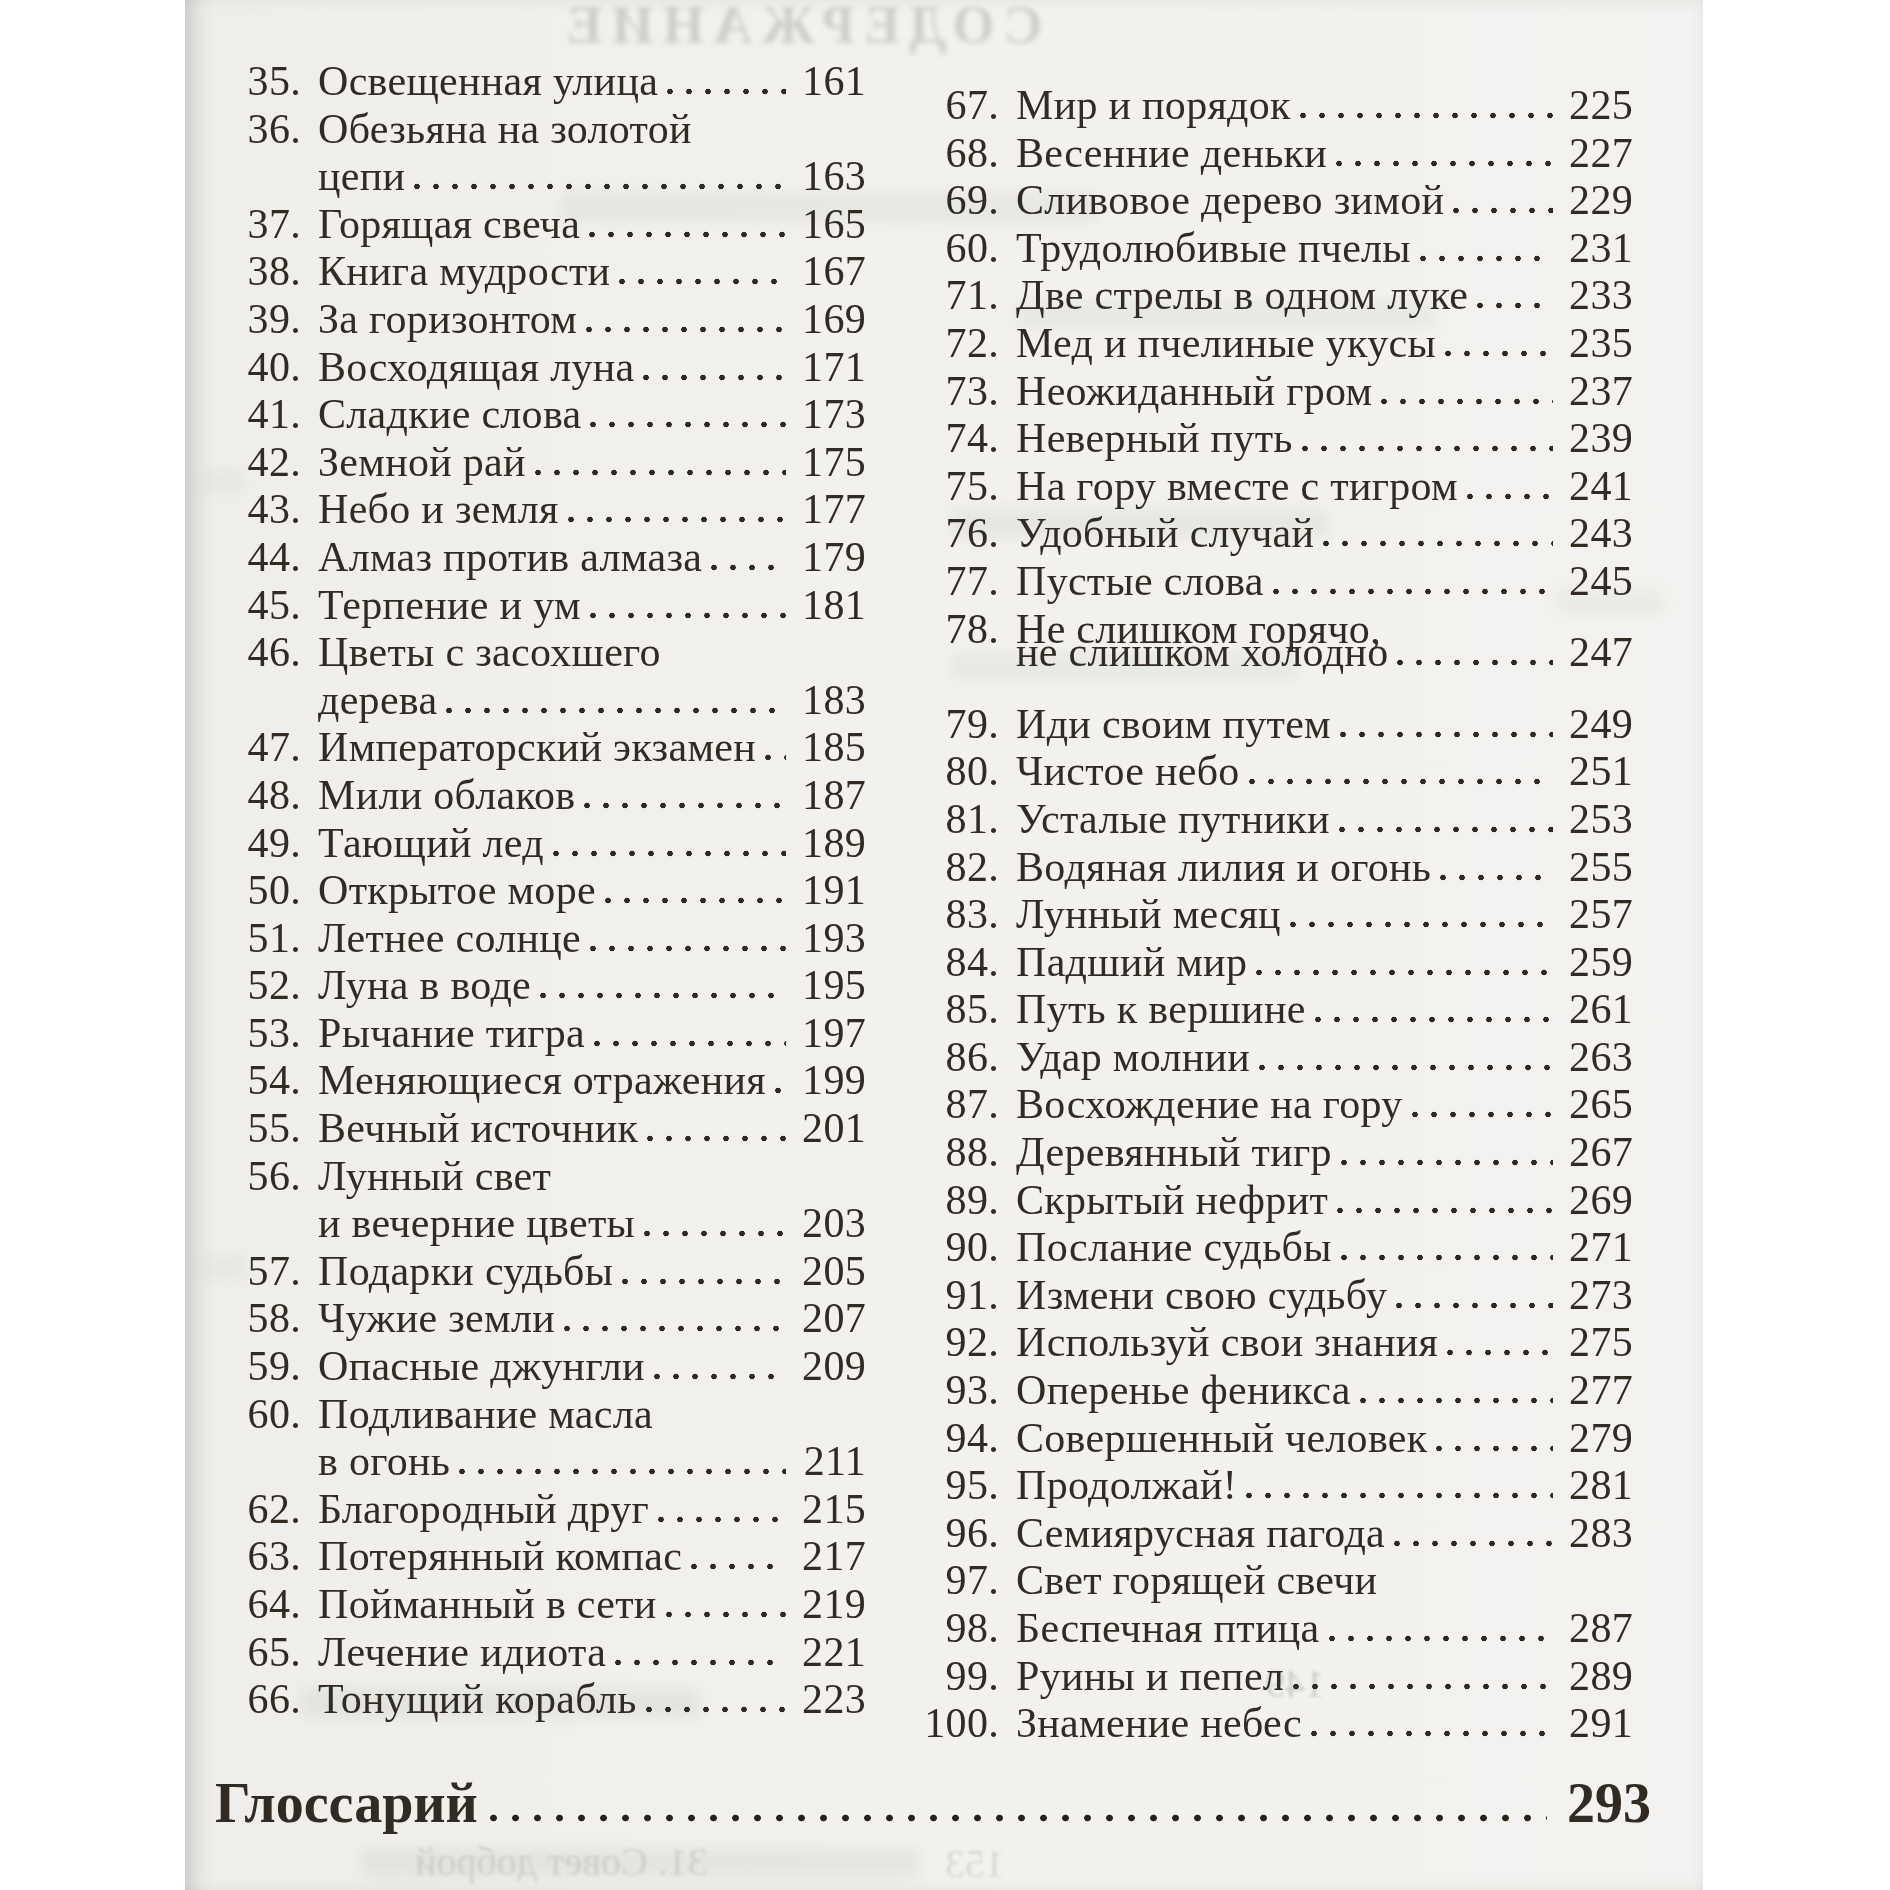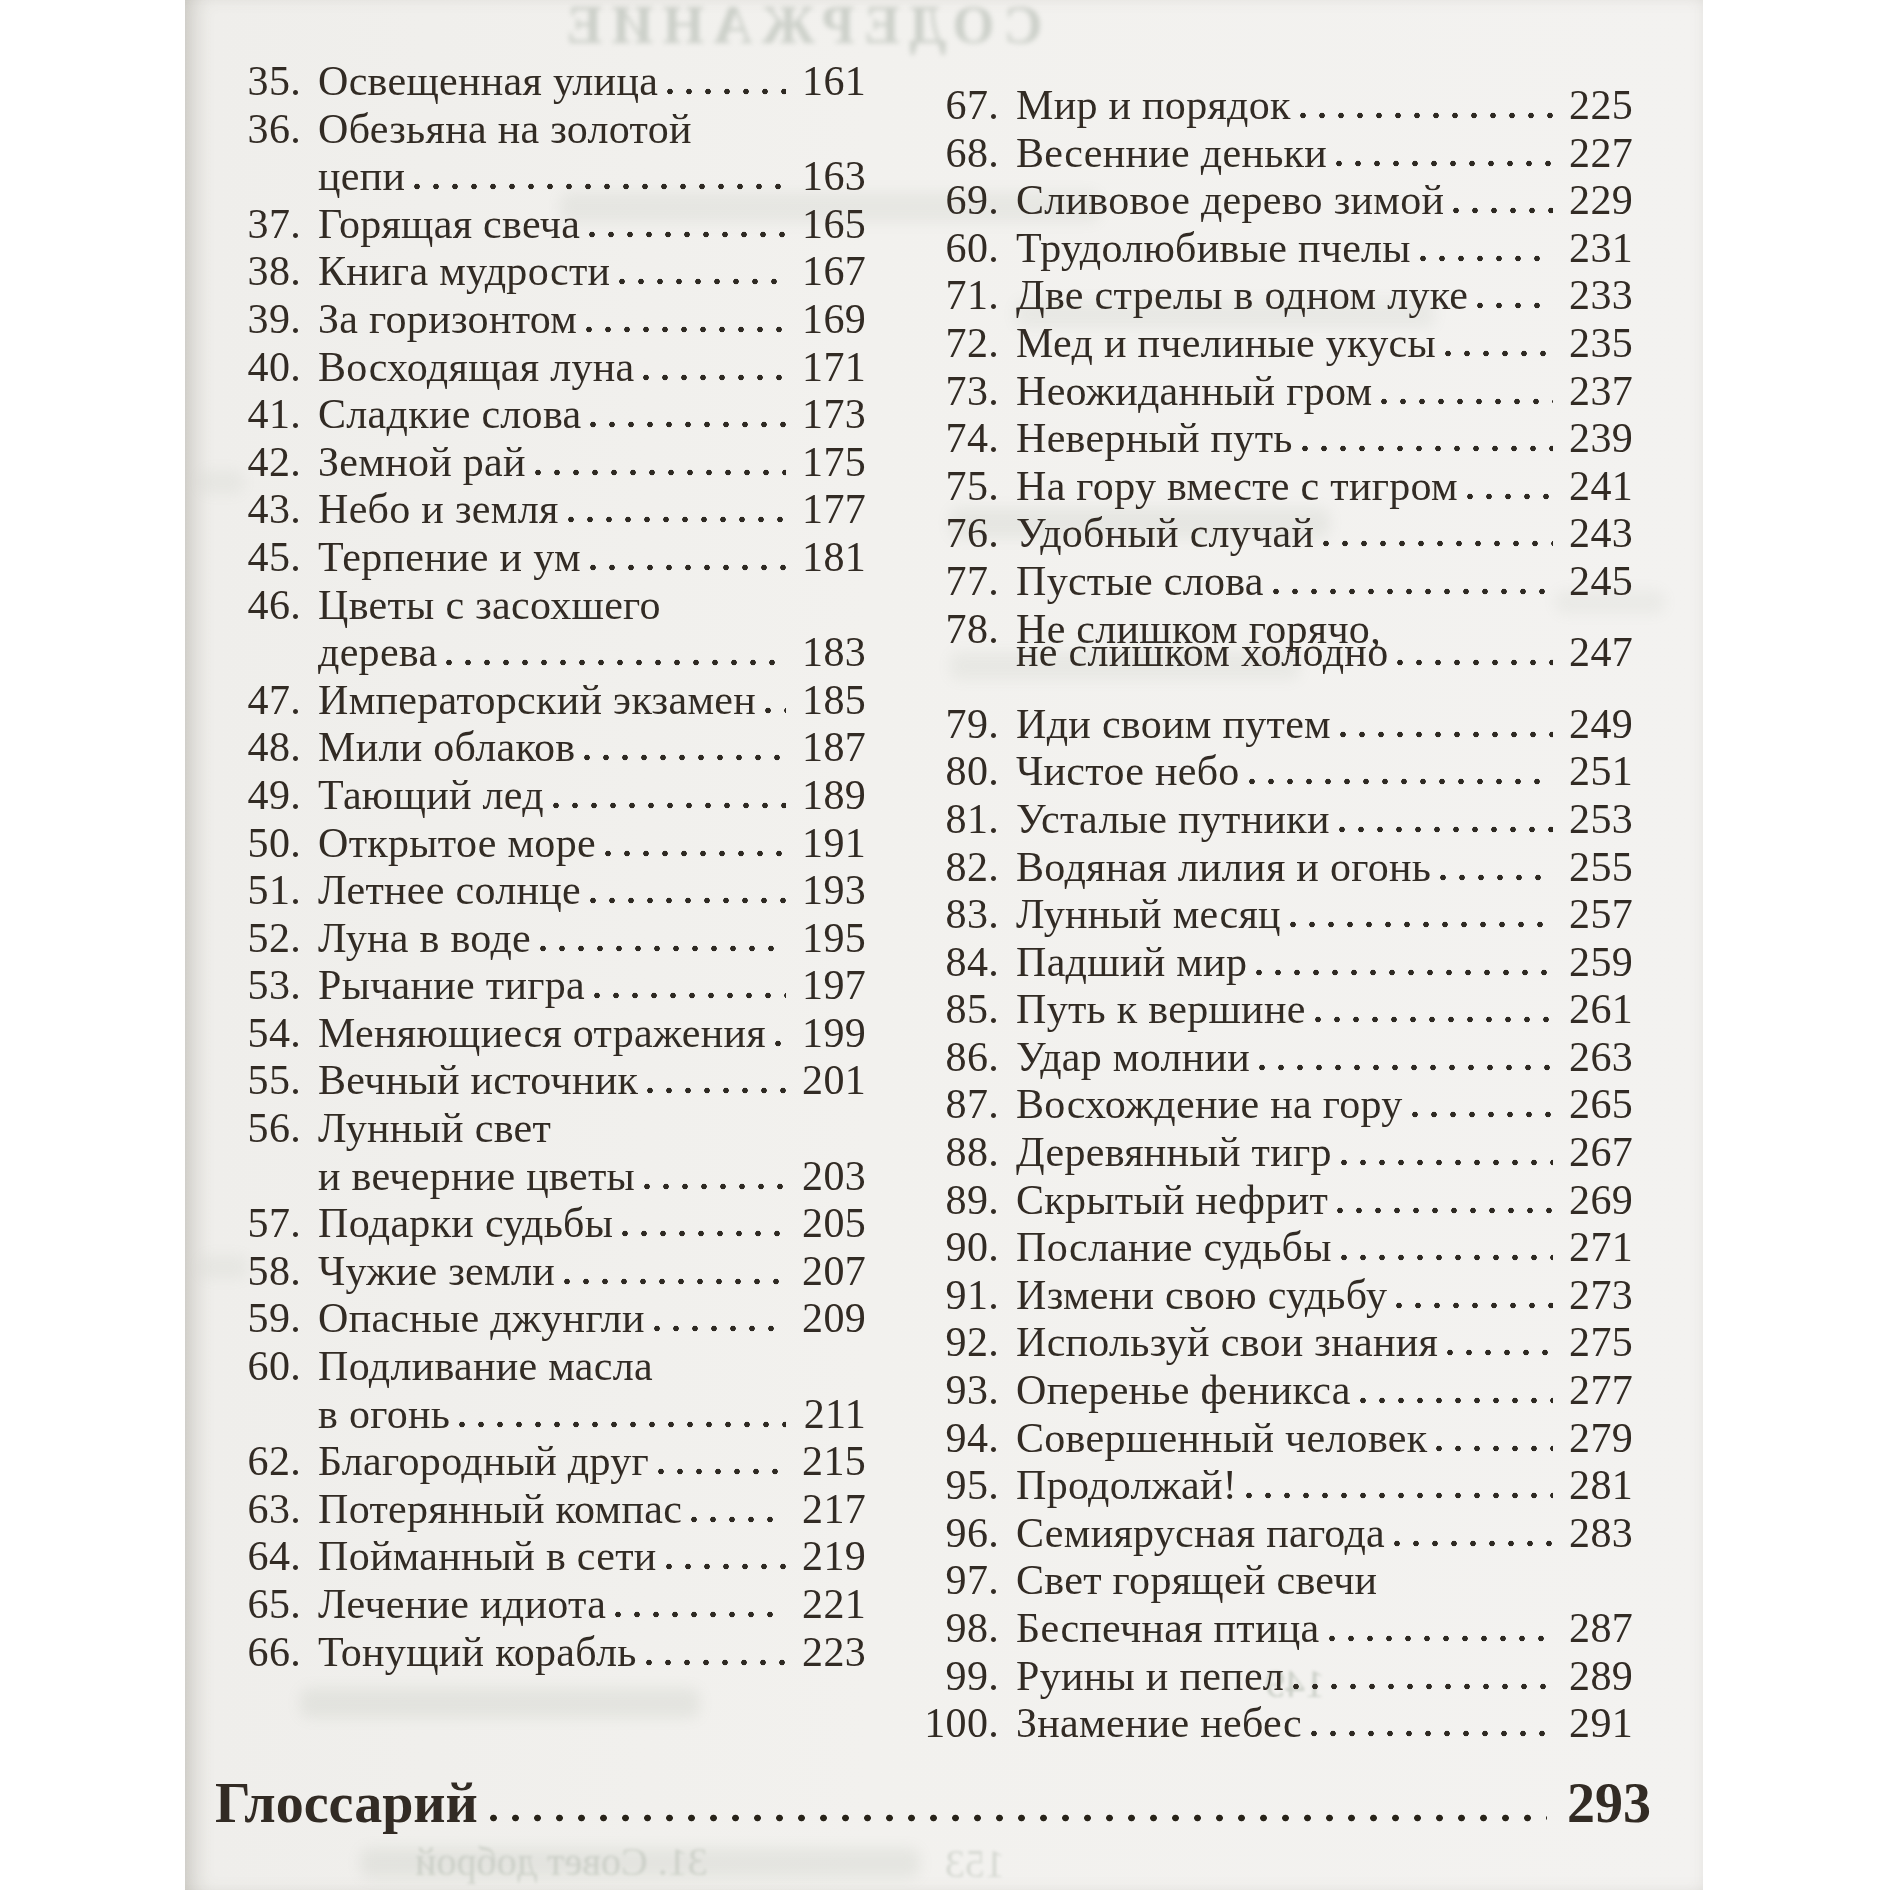--- a/index.html
+++ b/index.html
@@ -159,20 +159,28 @@
         <div class="entry">
           <div class="line">
             <span class="num">43.</span>
             <span class="title">Небо и земля</span>
             <span class="leader"></span>
             <span class="pg">177</span>
           </div>
         </div>
         <div class="entry">
           <div class="line">
+            <span class="num">44.</span>
+            <span class="title">Алмаз против алмаза</span>
+            <span class="leader"></span>
+            <span class="pg">179</span>
+          </div>
+        </div>
+        <div class="entry">
+          <div class="line">
             <span class="num">45.</span>
             <span class="title">Терпение и ум</span>
             <span class="leader"></span>
             <span class="pg">181</span>
           </div>
         </div>
         <div class="entry">
           <div class="line">
             <span class="num">46.</span>
             <span class="title">Цветы с засохшего</span>

